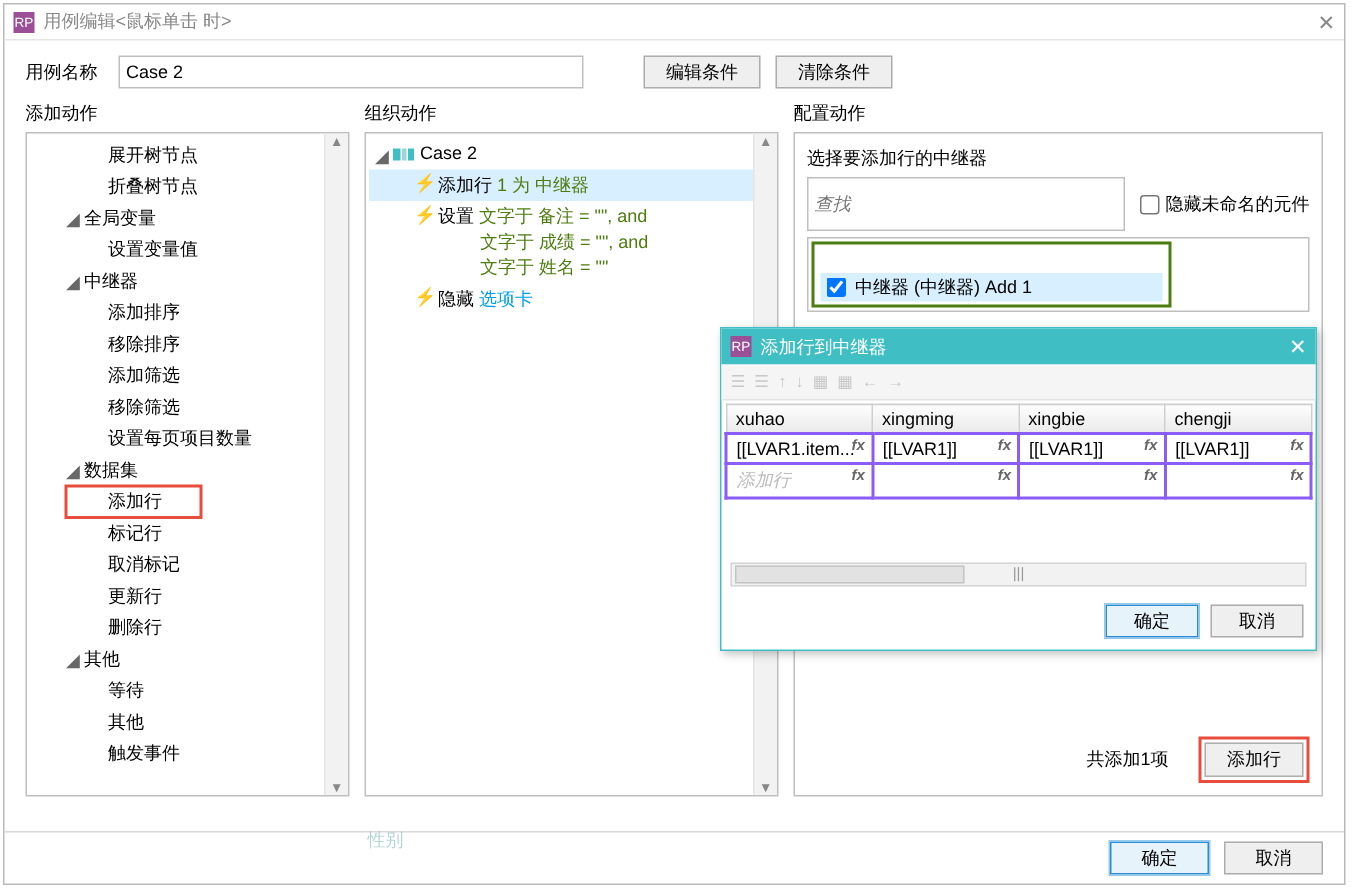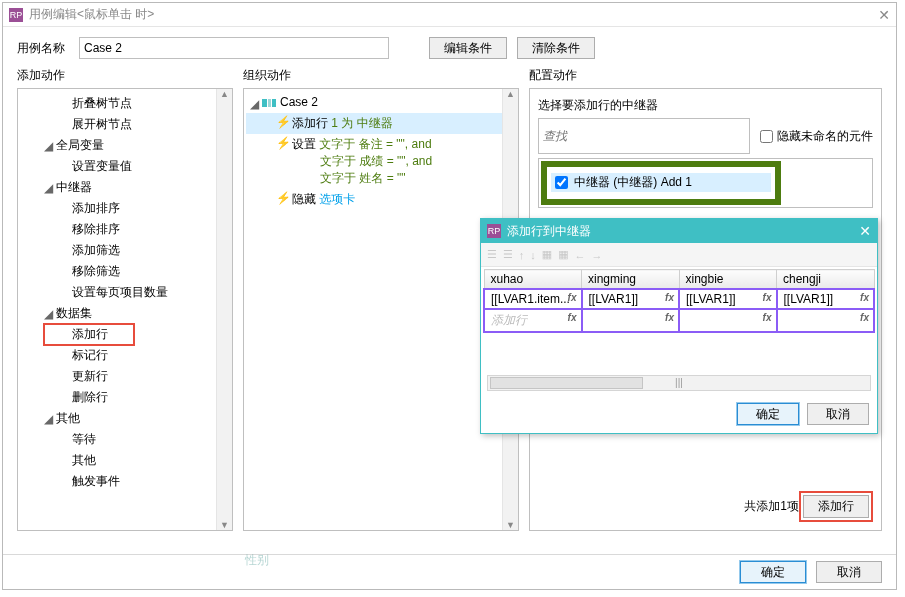--- a/index.html
+++ b/index.html
@@ -40,26 +40,26 @@
 .action-row { display: flex; align-items: flex-start; padding: 2px 4px 2px 30px; }
 .bolt { margin-right: 6px; color: #808080; font-size: 12px; width: 10px; }
 .green { color: #4d7c0f; }
 .blue { color: #00a0ea; }
 .action-row.active { background: #d8efff; }
 
 .config-inner { padding: 4px 6px; }
 .config-label { margin-bottom: 4px; }
 .config-search { width: 100%; height: 36px; border: 1px solid #bfbfbf; color: #bbb; font-style: italic; padding: 0 4px; margin-bottom: 4px; }
 .list-frame { border: 1px solid #bfbfbf; height: 50px; padding: 2px; }
-.list-frame .redbox-inner { border: 6px solid #4d7c0f; width: 240px; height: 44px; padding: 6px 4px; }
+.list-frame .redbox-inner { border: 2px solid #4d7c0f; width: 240px; height: 44px; padding: 19px 4px; }
 .list-frame .item { display: flex; align-items: center; }
 .list-frame .item input { margin-right: 6px; }
 .list-frame .item.sel-row { background: #d8efff; }
 
-.add-row-footer { position: absolute; right: 8px; bottom: 8px; display: flex; align-items: center; gap: 0; }
+.add-row-footer { position: absolute; right: 8px; bottom: 8px; display: flex; align-items: center; gap: 20px; }
 .add-row-footer .txt { }
 .add-row-footer .btn-red { border: 2px solid #e74c3c; padding: 2px; }
 .add-row-footer .btn-red button { border: 1px solid #adadad; background: #efefef; padding: 2px 14px; cursor: pointer; }
 
 .main-footer { position: absolute; bottom: 6px; right: 14px; display: flex; gap: 10px; }
 .main-footer button { height: 22px; border: 1px solid #adadad; background: #efefef; padding: 0 20px; cursor: pointer; }
 .main-footer button.primary { border: 1px solid #2a8dd4; background: #e7f3fb; outline: 1px solid #94c9ec; }
 
 .hr-btm { position: absolute; left: 0; right: 0; bottom: 34px; border-top: 1px solid #d9d9d9; }
 
@@ -114,25 +114,25 @@
     <button class="btn">清除条件</button>
   </div>
 
   <div class="columns">
 
     <div class="col col1">
       <div class="col-label">添加动作</div>
       <div class="panel">
         <div class="tree-row indent2">
             <span class="arrow-none"></span>
+            <span>展开树节点</span>
+          </div>
+        <div class="tree-row indent2">
+            <span class="arrow-none"></span>
             <span>折叠树节点</span>
-          </div>
-        <div class="tree-row indent2">
-            <span class="arrow-none"></span>
-            <span>展开树节点</span>
           </div>
         <div class="tree-row indent1">
             <span class="arrow">◢</span>
             <span>全局变量</span>
           </div>
         <div class="tree-row indent2">
             <span class="arrow-none"></span>
             <span>设置变量值</span>
           </div>
         <div class="tree-row indent1">
@@ -165,20 +165,24 @@
           </div>
         <div class="redbox" style="margin-left:24px;width:90px">
           <div class="tree-row" style="padding-left:16px">
               <span class="arrow-none"></span>
               <span>添加行</span>
             </div>
         </div>
         <div class="tree-row indent2">
             <span class="arrow-none"></span>
             <span>标记行</span>
+          </div>
+        <div class="tree-row indent2">
+            <span class="arrow-none"></span>
+            <span>取消标记</span>
           </div>
         <div class="tree-row indent2">
             <span class="arrow-none"></span>
             <span>更新行</span>
           </div>
         <div class="tree-row indent2">
             <span class="arrow-none"></span>
             <span>删除行</span>
           </div>
         <div class="tree-row indent1">

